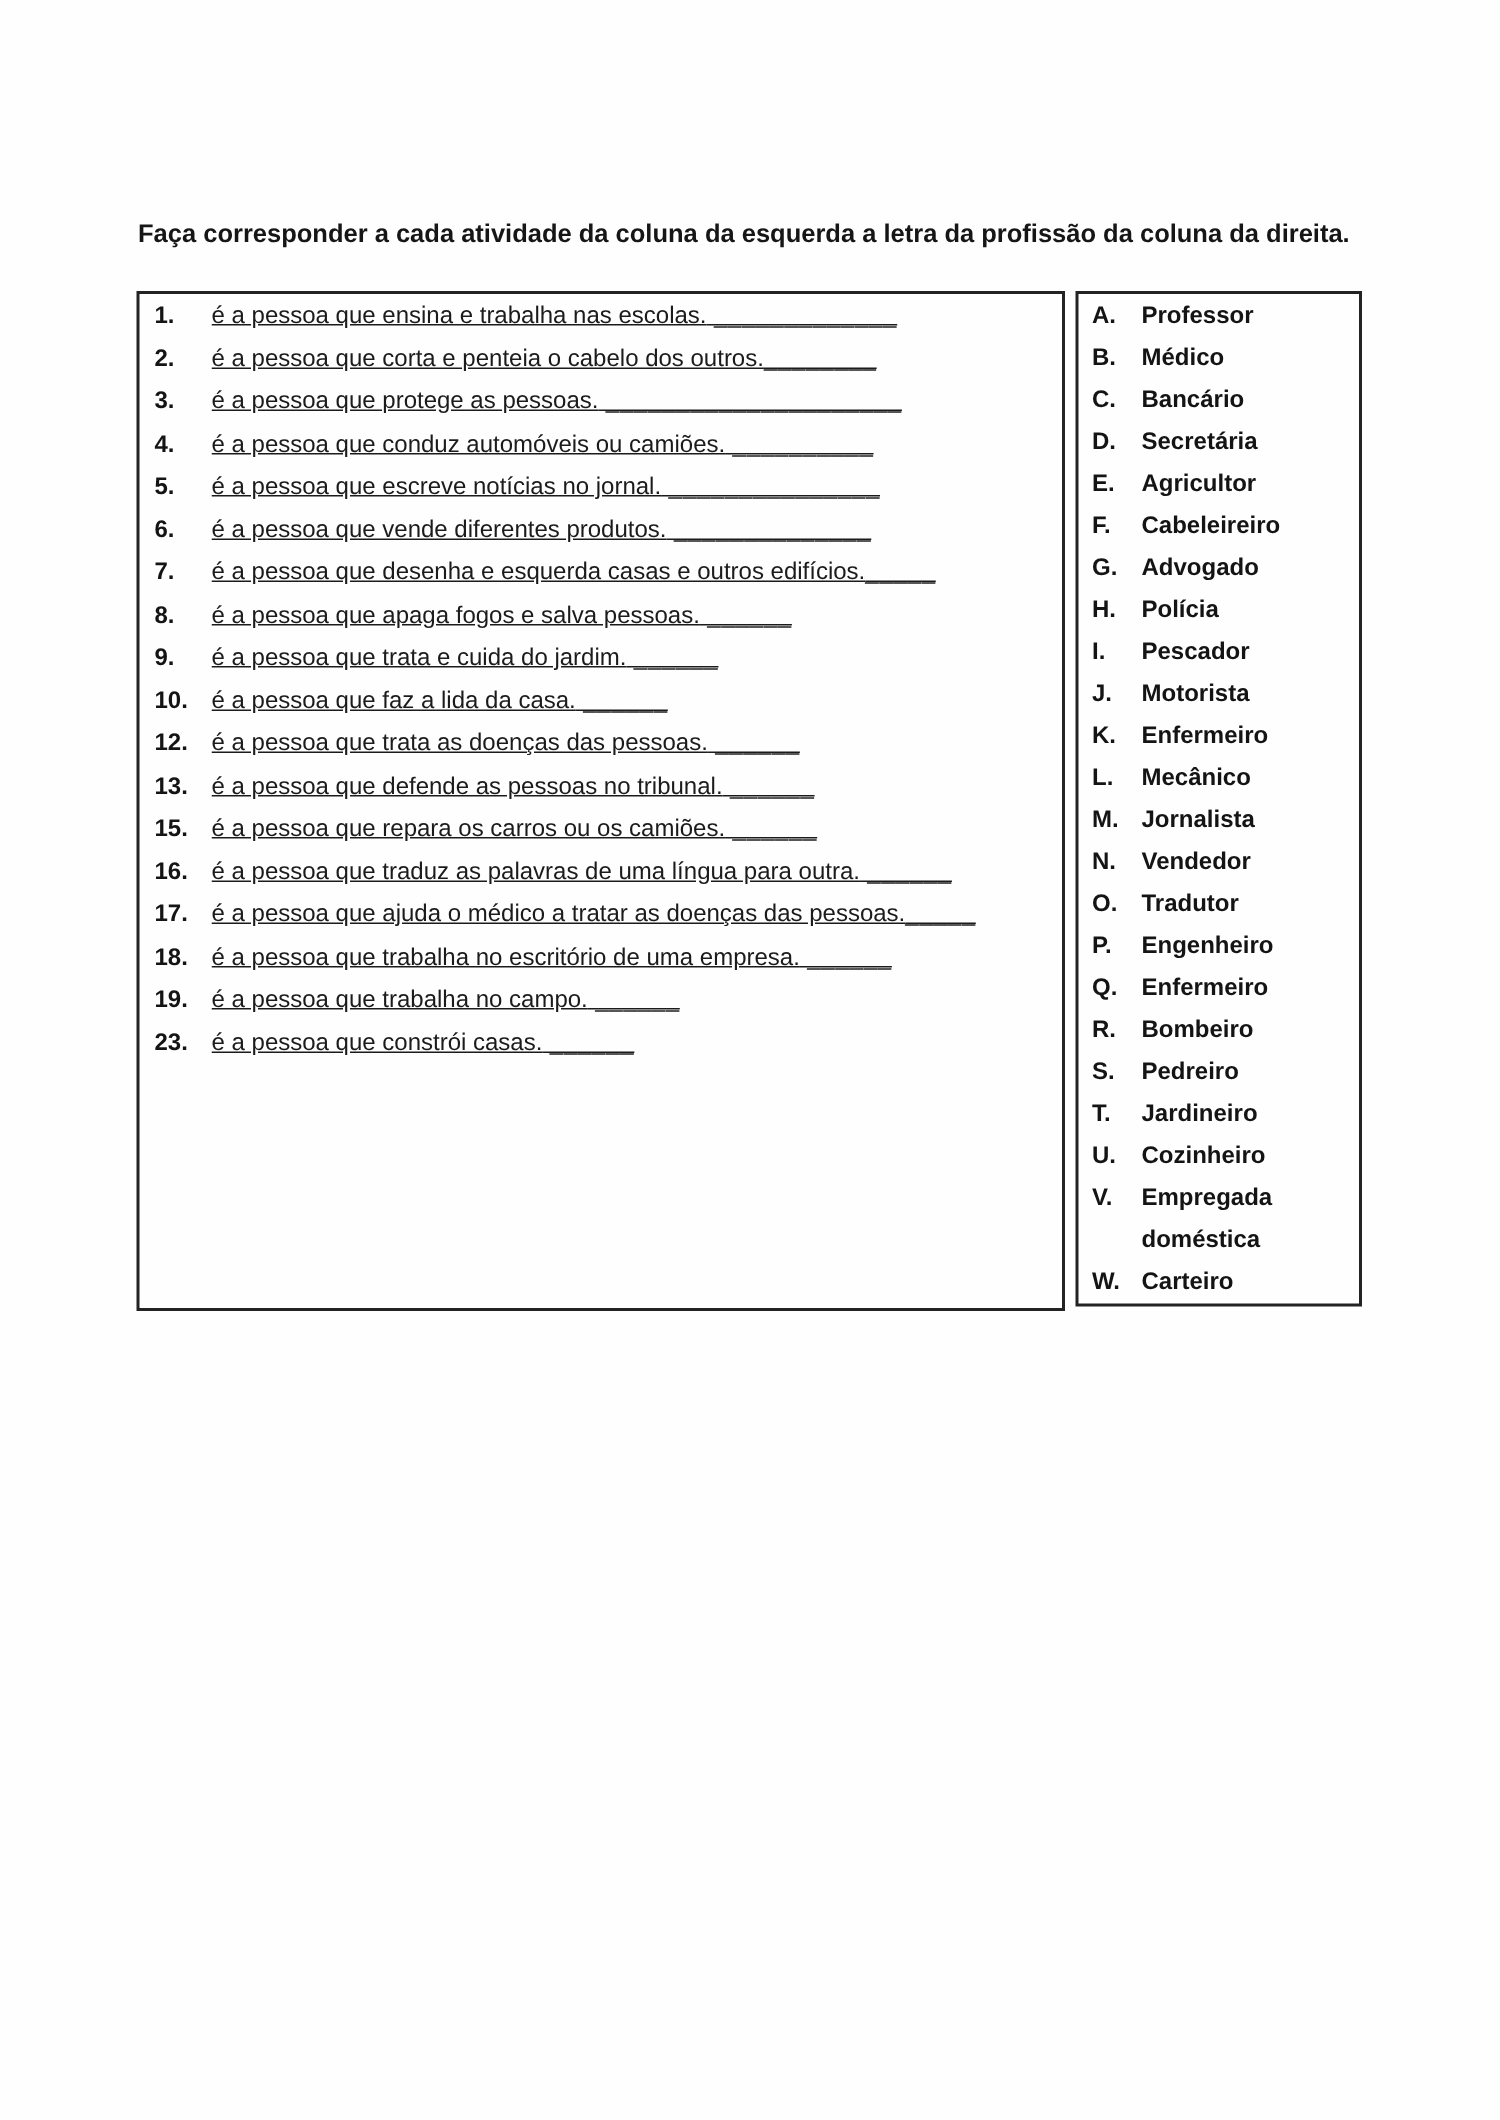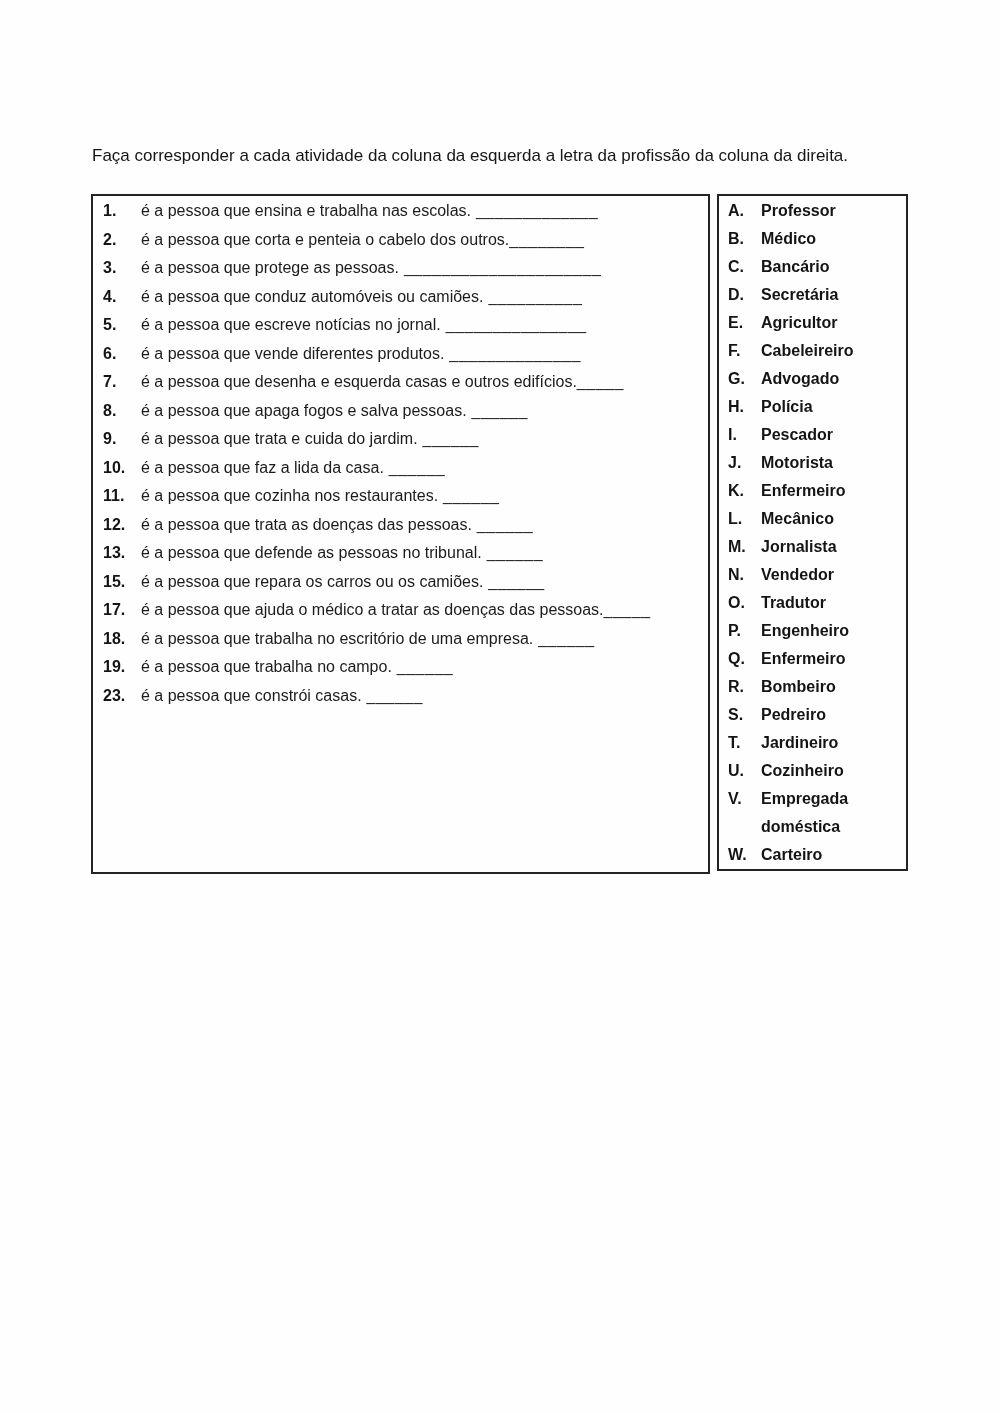--- a/index.html
+++ b/index.html
@@ -11,21 +11,21 @@
     color: #1b1b1b;
     overflow: hidden;
   }
   .page { position: absolute; inset: 0; background: #fefefe; }
 
   .instructions {
     position: absolute;
     left: 92px; top: 146px;
     width: 830px;
     font-size: 17px;
-    font-weight: normal;
+    font-weight: bold;
     color: #161616;
     white-space: nowrap;
   }
 
   .panel {
     position: absolute;
     border: 2px solid #232323;
     background: #fefefe;
   }
   .activities-panel {
@@ -45,21 +45,21 @@
     line-height: 28.5px;
     font-size: 16px;
     white-space: nowrap;
   }
   .activity-row .num {
     flex: 0 0 38px;
     margin-left: 10px;
     font-weight: bold;
     color: #141414;
   }
-  .activity-row .content { flex: 1; overflow: hidden; }
+  .activity-row .content { flex: 1; overflow: hidden; text-decoration: underline; }
   .activity-row .content .blank { letter-spacing: 0.5px; }
 
   .profession-row {
     display: flex;
     line-height: 28px;
     font-size: 16px;
     font-weight: bold;
     color: #141414;
   }
   .profession-row .letter { flex: 0 0 33px; margin-left: 9px; }
@@ -117,41 +117,41 @@
       <div class="activity-row">
         <span class="num">9.</span>
         <span class="content"><span>é a pessoa que trata e cuida do jardim.</span><span class="blank"> ______</span></span>
       </div>
 
       <div class="activity-row">
         <span class="num">10.</span>
         <span class="content"><span>é a pessoa que faz a lida da casa.</span><span class="blank"> ______</span></span>
       </div>
 
-      <div class="activity-row">
-        <span class="num">11.</span>
-        <span class="content"><span>é a pessoa que cozinha nos restaurantes.</span><span class="blank"> ______</span></span>
-      </div>
 
       <div class="activity-row">
         <span class="num">12.</span>
         <span class="content"><span>é a pessoa que trata as doenças das pessoas.</span><span class="blank"> ______</span></span>
       </div>
 
       <div class="activity-row">
         <span class="num">13.</span>
         <span class="content"><span>é a pessoa que defende as pessoas no tribunal.</span><span class="blank"> ______</span></span>
       </div>
 
 
       <div class="activity-row">
         <span class="num">15.</span>
         <span class="content"><span>é a pessoa que repara os carros ou os camiões.</span><span class="blank"> ______</span></span>
       </div>
 
+      <div class="activity-row">
+        <span class="num">16.</span>
+        <span class="content"><span>é a pessoa que traduz as palavras de uma língua para outra.</span><span class="blank"> ______</span></span>
+      </div>
 
       <div class="activity-row">
         <span class="num">17.</span>
         <span class="content"><span>é a pessoa que ajuda o médico a tratar as doenças das pessoas.</span><span class="blank">_____</span></span>
       </div>
 
       <div class="activity-row">
         <span class="num">18.</span>
         <span class="content"><span>é a pessoa que trabalha no escritório de uma empresa.</span><span class="blank"> ______</span></span>
       </div>

